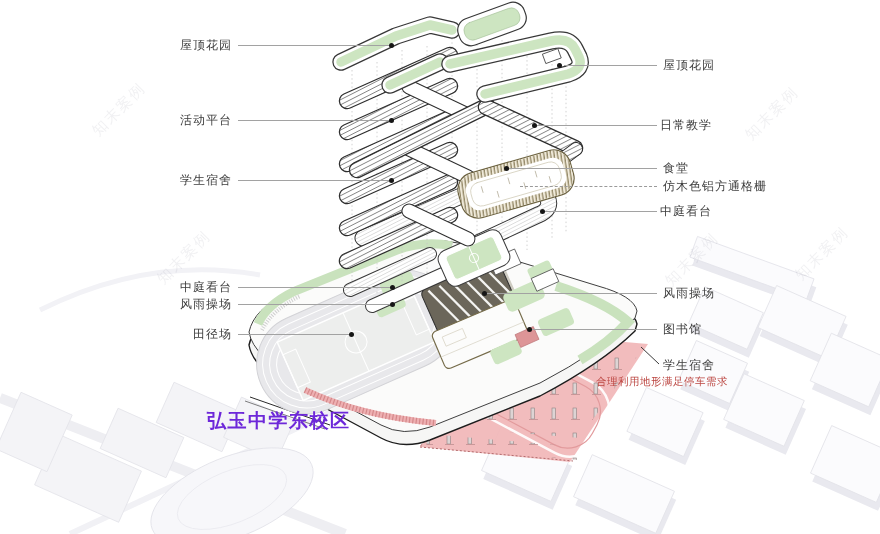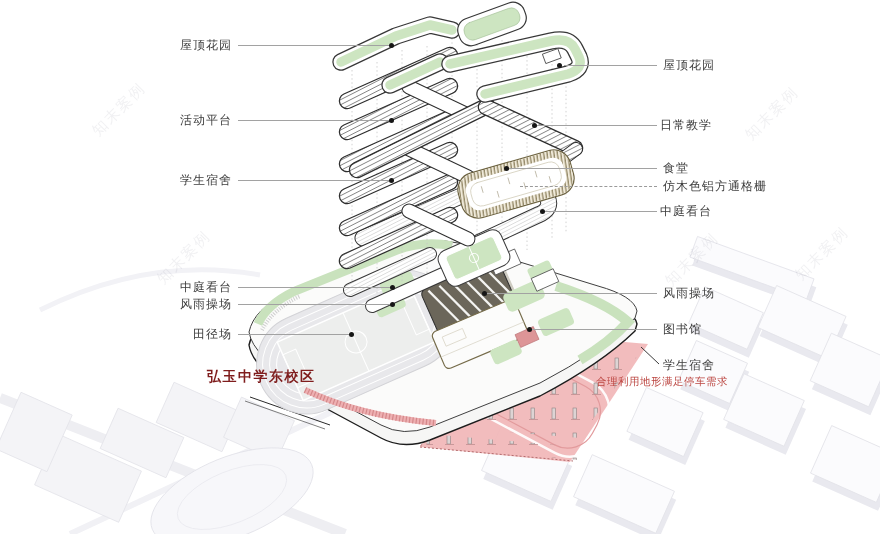--- a/index.html
+++ b/index.html
@@ -4,21 +4,21 @@
 <style>
   html,body{margin:0;padding:0;background:#fff;}
   #canvas{position:relative;width:880px;height:534px;overflow:hidden;background:#fff;
           font-family:"Liberation Sans","DejaVu Sans",sans-serif;}
   svg{position:absolute;left:0;top:0;}
   .lbl{position:absolute;font-size:12px;color:#3d3d3d;letter-spacing:1px;white-space:nowrap;line-height:14px;}
   .lbl.lt{width:112px;text-align:right;}
   .ln{position:absolute;height:0;border-top:1px solid #a2a2a2;}
   .ln.dash{border-top:1px dashed #9a9a9a;}
   .dot{position:absolute;width:5px;height:5px;border-radius:50%;background:#161616;}
-  #title{position:absolute;left:207px;top:368px;font-size:14px;font-weight:bold;color:#7f1d1d;letter-spacing:1.5px;}
+  #title{position:absolute;left:207px;top:408px;font-size:19px;font-weight:bold;color:#6d28d9;letter-spacing:1.5px;}
   #note{position:absolute;left:596px;top:375px;font-size:10.5px;color:#bc4742;letter-spacing:0.5px;}
   .wm{position:absolute;font-size:15px;color:rgba(150,150,160,0.13);transform:rotate(-45deg);letter-spacing:2px;pointer-events:none;}
 </style>
 </head>
 <body>
 
 <div id="canvas">
 
 <svg width="880" height="534" viewBox="0 0 880 534">
   <defs>

